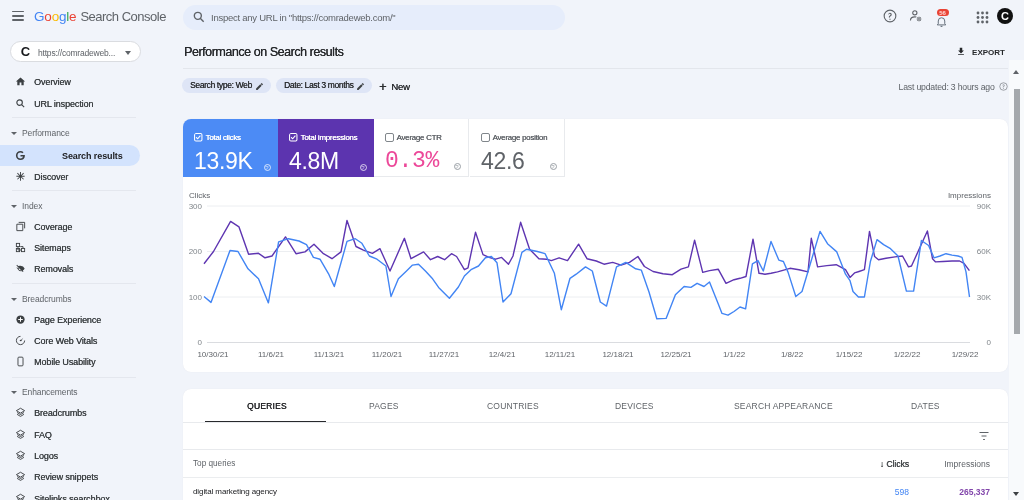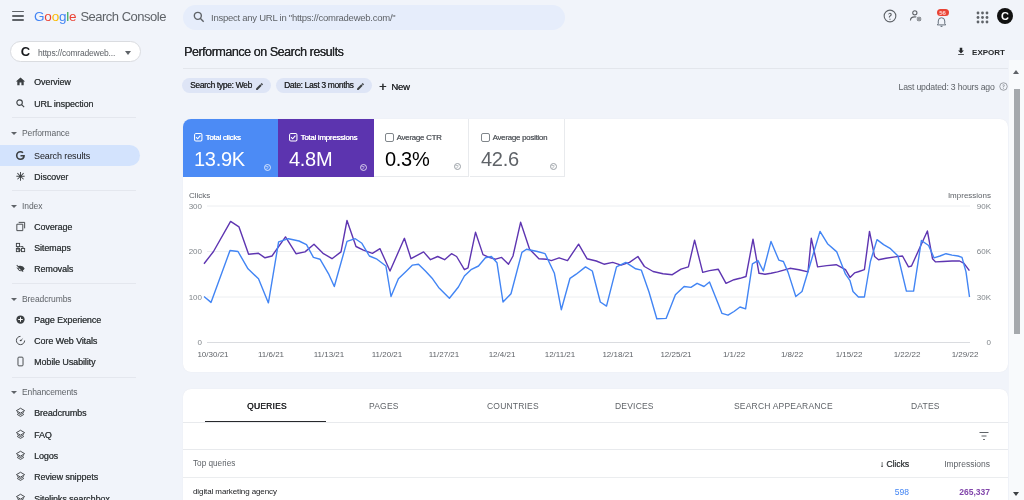--- a/index.html
+++ b/index.html
@@ -17,41 +17,41 @@
 .topicon { top:9px; }
 
 #proppill { left:10px; top:41px; width:131px; height:21px; background:#fff; border:1px solid #dadce0; border-radius:11px; }
 #proppill .favc { position:absolute; left:8px; top:3px; width:13px; height:14px; color:#15171a; font-size:13px; font-weight:bold; text-align:center; line-height:14px; }
 #proppill .url { position:absolute; left:27px; top:5.5px; font-size:8.5px; color:#5f6368; letter-spacing:-0.2px; }
 #proppill .caret { position:absolute; right:9px; top:8.5px; width:0; height:0; border-left:3.5px solid transparent; border-right:3.5px solid transparent; border-top:4px solid #5f6368; }
 .nav { left:0; width:166px; height:21px; }
 .nav .ic { position:absolute; left:15px; top:5px; width:11px; height:11px; }
 .nav .t { position:absolute; left:34px; top:5.5px; font-size:9px; color:#3c4043; letter-spacing:-0.1px; text-shadow:0.2px 0 0 #3c4043; }
 .nav.sel { background:#d3e3fd; border-radius:0 11px 11px 0; width:140px; }
-.nav.sel .t { color:#202124; font-weight:normal; text-shadow:none; }
+.nav.sel .t { color:#202124; font-weight:bold; text-shadow:none;margin-left:28px; }
 .sechdr { left:0; width:166px; height:14px;padding-left:41px; }
 .sechdr .tri { position:absolute; left:11px; top:5px; width:0; height:0; border-left:3px solid transparent; border-right:3px solid transparent; border-top:3.5px solid #5f6368; }
 .sechdr .t { position:absolute; left:22px; top:1px; font-size:8.5px; color:#5f6368; letter-spacing:-0.1px; }
 .sep { left:12px; width:124px; height:1px; background:#e4e7ee; }
 
 #ptitle { left:184px; top:45px; font-size:12.5px; font-weight:normal; color:#26282b; letter-spacing:-0.45px; text-shadow:0.22px 0 0 #26282b; }
 #export { right:19px; top:41px; }
 #hdrline { left:183px; top:68px; width:825px; height:1px; background:#e3e6ec; }
 .chip { top:78px; height:15px; background:#dee5f6; border-radius:7.5px; font-size:8.5px; font-weight:normal; color:#2b2d30; line-height:15px; padding:0 19px 0 8px; letter-spacing:-0.35px; text-shadow:0.2px 0 0 #2b2d30; }
 .chip svg { position:absolute; right:7px; top:3.5px; }
 #newbtn { left:379px; top:79px; font-size:9.5px; color:#2b2d30; text-shadow:0.15px 0 0 #2b2d30; letter-spacing:-0.2px; }
 #lastupd { right:16px; top:82px; font-size:8.7px; color:#5f6368; letter-spacing:-0.2px; }
 
 .card { background:#fff; border-radius:8px; box-shadow:0 0 1px rgba(0,0,0,.08); }
 #card1 { left:183px; top:119px; width:825px; height:253px; }
 #card2 { left:183px; top:389px; width:825px; height:140px; border-radius:8px 8px 0 0; }
 .tile { top:0; height:58px; }
 .tile .cb { position:absolute; left:11px; top:14px; width:8.5px; height:8.5px; border-radius:2px; }
 .tile .lbl { position:absolute; left:22.5px; top:14px; font-size:8px; letter-spacing:-0.3px; white-space:nowrap; text-shadow:0.2px 0 0 currentColor; }
-.tile .val { position:absolute; left:11px; top:29px; font-size:20px; letter-spacing:-0.3px; }
+.tile .val { position:absolute; left:11px; top:29px; font-size:23px; letter-spacing:-0.3px; }
 .tile .q { position:absolute; right:7.5px; bottom:6.5px; width:7px; height:7px; border:0.9px solid; border-radius:50%; font-size:6px; line-height:7px; text-align:center; }
 
 .tab { top:11.5px; font-size:8.5px; color:#5f6368; letter-spacing:.2px; white-space:nowrap; }
 .tab.on { color:#202124; text-shadow:0.35px 0 0 #202124; }
 #tabline { left:22px; top:31.5px; width:121px; height:2.5px; background:#27292c; }
 #tabborder { left:0; top:33px; width:825px; height:1px; background:#e8eaed; }
 #filterrow { left:0; top:34px; width:825px; height:27px; border-bottom:1px solid #e8eaed; }
 #headrow { left:0; top:61px; width:825px; height:28px; border-bottom:1px solid #ebedef; }
 #headrow .c { position:absolute; top:9px; font-size:8.5px; color:#5f6368; }
 #datarow { left:0; top:89px; width:825px; height:22px; }
@@ -269,21 +269,21 @@
         <rect x="0.8" y="0.8" width="10.4" height="10.4" rx="1.5" fill="none" stroke="#fff" stroke-width="1.5"></rect>
         <path d="M3 6l2.2 2.2L9 3.6" fill="none" stroke="#fff" stroke-width="1.5"></path>
       </svg>
     <span class="lbl" style="color:#fff;">Total impressions</span>
       <span class="val" style="color:#fff;">4.8M</span>
       <span class="q" style="color:rgba(255,255,255,.75);border-color:rgba(255,255,255,.75);">?</span>
   </div>
   <div class="abs tile" style="left:191px;width:95px;border-right:1px solid #e8eaed;border-bottom:1px solid #e8eaed;">
     <span class="cb" style="border:1px solid #80868b;"></span>
     <span class="lbl" style="color:#5f6368;">Average CTR</span>
-      <span class="val" style="color:#000000;">0.3%</span>
+      <span class="val" style="color:#ec4899;font-family:Liberation Mono, monospace;">0.3%</span>
       <span class="q" style="color:#9aa0a6;border-color:#9aa0a6;">?</span>
   </div>
   <div class="abs tile" style="left:287px;width:95px;border-right:1px solid #e8eaed;border-bottom:1px solid #e8eaed;">
     <span class="cb" style="border:1px solid #80868b;"></span>
     <span class="lbl" style="color:#5f6368;">Average position</span>
       <span class="val" style="color:#5f6368;">42.6</span>
       <span class="q" style="color:#9aa0a6;border-color:#9aa0a6;">?</span>
   </div>
   <svg class="abs" id="chartsvg" style="left:0;top:0;" width="825" height="253" viewBox="183 119 825 253">
 <line x1="207" x2="970" y1="206" y2="206" stroke="#eceef1" stroke-width="1"></line>

